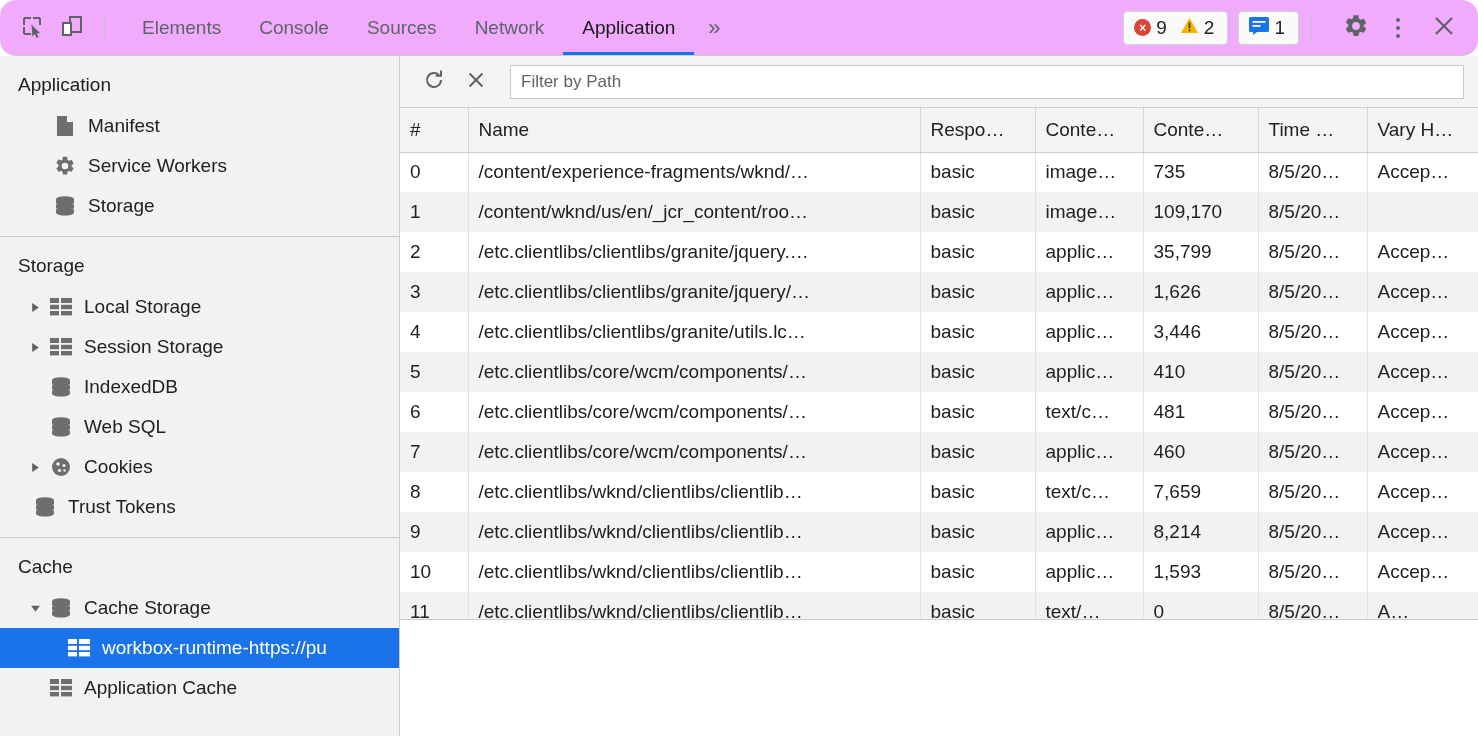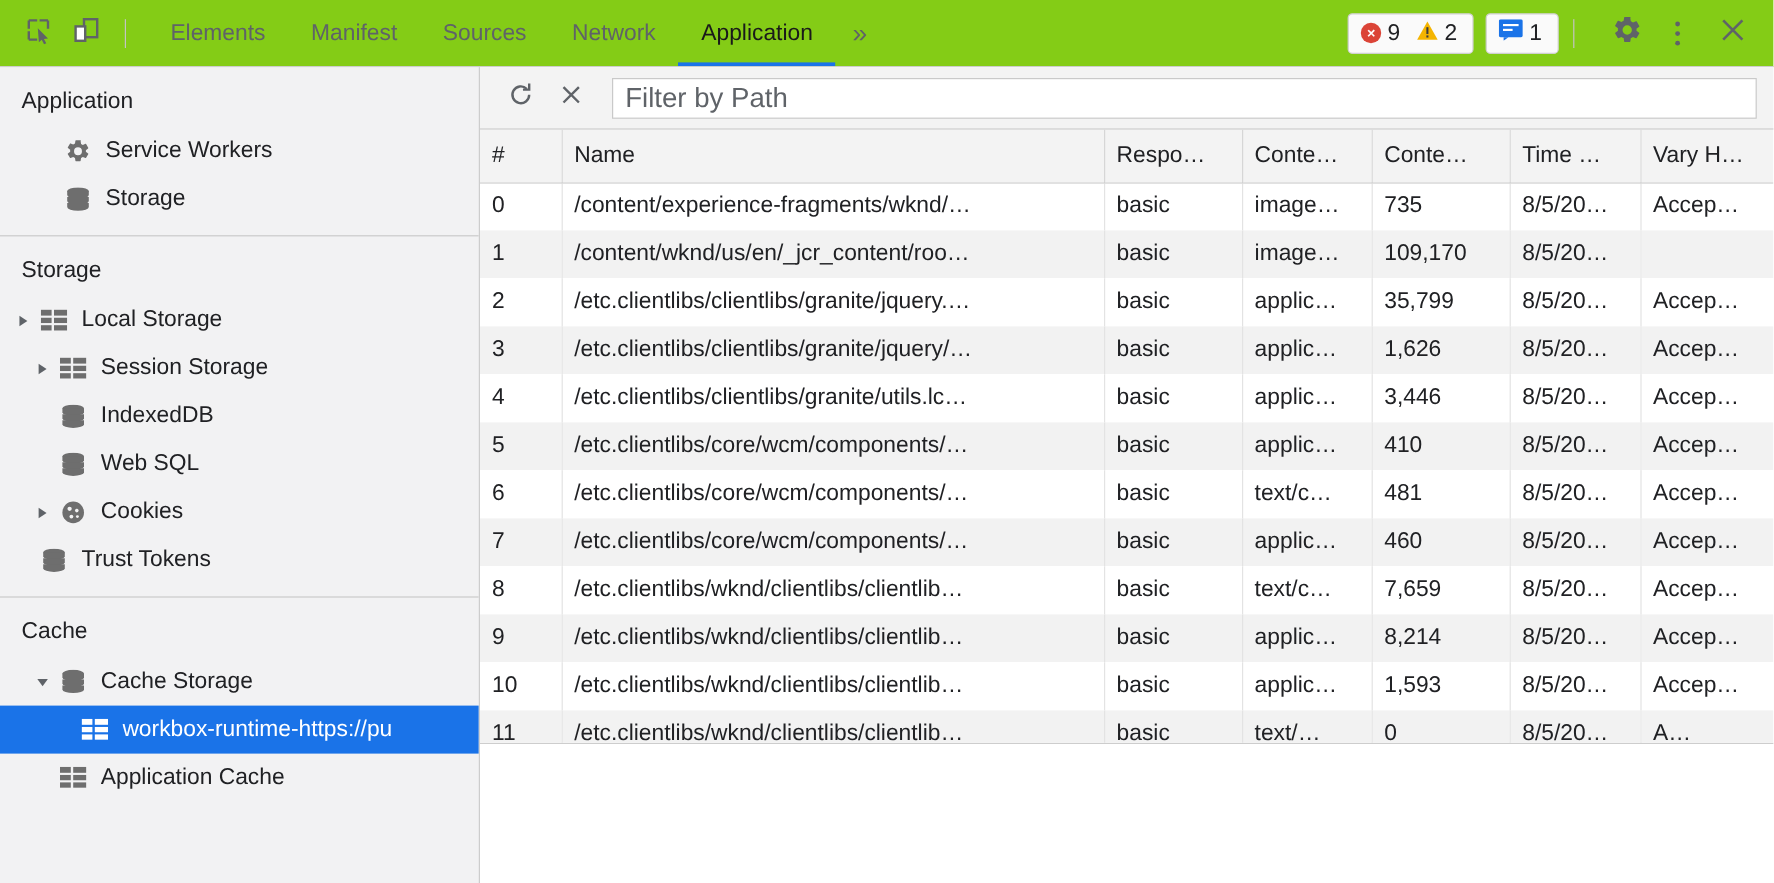--- a/index.html
+++ b/index.html
@@ -9,25 +9,26 @@
     font-family: "Liberation Sans", sans-serif;
     background: #ffffff;
     color: #202124;
   }
   body { display: flex; flex-direction: column; }
 
   
   .devtools-toolbar {
     height: 56px;
     min-height: 56px;
-    background: #84cc16;
+    background: #f0abfc;
     border-bottom: 1px solid #cdcdcd;
     display: flex;
     align-items: center;
     padding: 0 14px 0 12px;
+    border-radius: 16px;
   }
   .tb-icon-btn {
     width: 40px; height: 40px;
     display: flex; align-items: center; justify-content: center;
     cursor: pointer;
     border-radius: 3px;
     flex: 0 0 auto;
   }
   .tb-sep {
     width: 1px; height: 24px;
@@ -164,21 +165,21 @@
     width: 36px; height: 36px;
     display: flex; align-items: center; justify-content: center;
     cursor: pointer; border-radius: 3px;
     flex: 0 0 auto;
   }
   .filter-input {
     flex: 1 1 auto;
     height: 34px;
     border: 1px solid #c9c9c9;
     background: #ffffff;
-    font-size: 23px;
+    font-size: 17px;
     font-family: "Liberation Sans", sans-serif;
     color: #202124;
     padding: 0 10px;
     margin-left: 10px;
     outline: none;
   }
   .filter-input::placeholder { color: #5f6368; }
 
   
   .grid-wrap {
@@ -255,21 +256,21 @@
     </span>
   </div>
 
   <div class="tb-sep"></div>
 
   <div class="tab-strip">
     <div class="tab">
       <span>Elements</span>
     </div>
     <div class="tab">
-      <span>Manifest</span>
+      <span>Console</span>
     </div>
     <div class="tab">
       <span>Sources</span>
     </div>
     <div class="tab">
       <span>Network</span>
     </div>
     <div class="tab active">
       <span>Application</span>
     </div>
@@ -332,20 +333,29 @@
   </div>
 </div>
 
 <div class="devtools-body">
 
   <div class="sidebar">
 
     <div class="side-section">
       <div class="side-title">Application</div>
 
+      <div class="side-item indent2">
+        <span class="si-icon">
+          <svg width="20" height="22" viewBox="0 0 20 22">
+            <path d="M2 1 h10 l6 6 v14 h-16 z" fill="#6e6e6e"></path>
+            <path d="M12 1 l6 6 h-6 z" fill="#ffffff"></path>
+          </svg>
+        </span>
+        <span class="si-label">Manifest</span>
+      </div>
 
       <div class="side-item indent2">
         <span class="si-icon">
           <svg width="22" height="22" viewBox="0 0 24 24">
             <path fill="#6e6e6e" d="M19.14 12.94a7.4 7.4 0 0 0 .06-.94 7.4 7.4 0 0 0-.06-.94l2.03-1.58a.48.48 0 0 0 .12-.61l-1.92-3.32a.48.48 0 0 0-.58-.22l-2.39.96a7.02 7.02 0 0 0-1.63-.94l-.36-2.54A.47.47 0 0 0 13.94 2h-3.84a.47.47 0 0 0-.47.4l-.36 2.54c-.59.24-1.13.56-1.63.94l-2.39-.96a.47.47 0 0 0-.58.22L2.75 8.46a.47.47 0 0 0 .12.61l2.03 1.58a7.4 7.4 0 0 0 0 1.88l-2.03 1.58a.48.48 0 0 0-.12.61l1.92 3.32c.12.21.37.3.58.22l2.39-.96c.5.38 1.04.7 1.63.94l.36 2.54c.04.23.24.4.47.4h3.84c.23 0 .43-.17.47-.4l.36-2.54c.59-.24 1.13-.56 1.63-.94l2.39.96c.22.08.46 0 .58-.22l1.92-3.32a.48.48 0 0 0-.12-.61l-2.03-1.58zM12 15.6A3.6 3.6 0 1 1 12 8.4a3.6 3.6 0 0 1 0 7.2z"></path>
           </svg>
         </span>
         <span class="si-label">Service Workers</span>
       </div>
 
@@ -358,21 +368,21 @@
             <path d="M2 13.2 v3.4 a9 3 0 0 0 18 0 v-3.4 z" fill="#6e6e6e"></path>
           </svg>
         </span>
         <span class="si-label">Storage</span>
       </div>
     </div>
 
     <div class="side-section">
       <div class="side-title">Storage</div>
 
-      <div class="side-item" style="padding-left:14px">
+      <div class="side-item" style="padding-left:30px">
         <span class="twisty">
           <svg width="11" height="11" viewBox="0 0 10 10">
               <path d="M2 1 L8 5 L2 9 Z" fill="#5f6368"></path>
             </svg>
         </span>
         <span class="si-icon">
           <svg width="22" height="18" viewBox="0 0 22 18">
             <rect x="0" y="0" width="9" height="5" fill="#6e6e6e"></rect>
             <rect x="11" y="0" width="11" height="5" fill="#6e6e6e"></rect>
             <rect x="0" y="6.8" width="9" height="4.4" fill="#6e6e6e"></rect>

